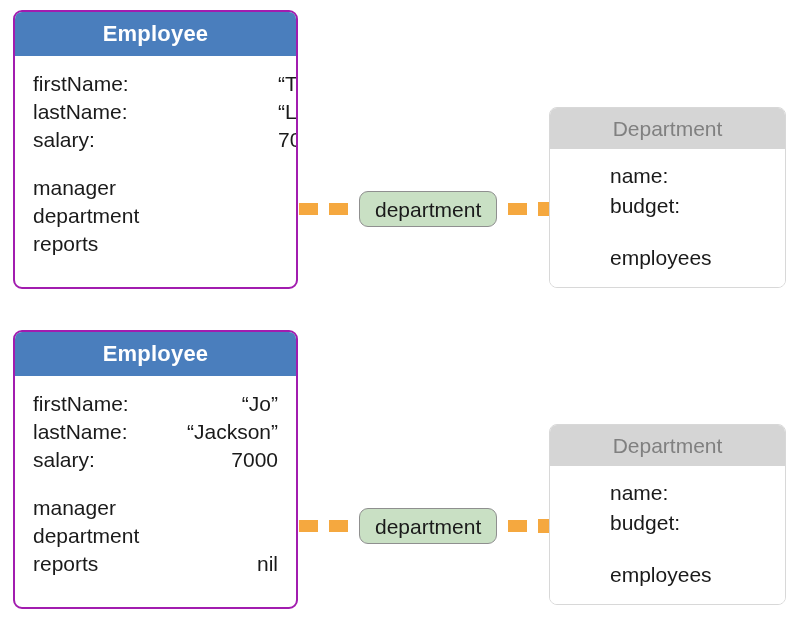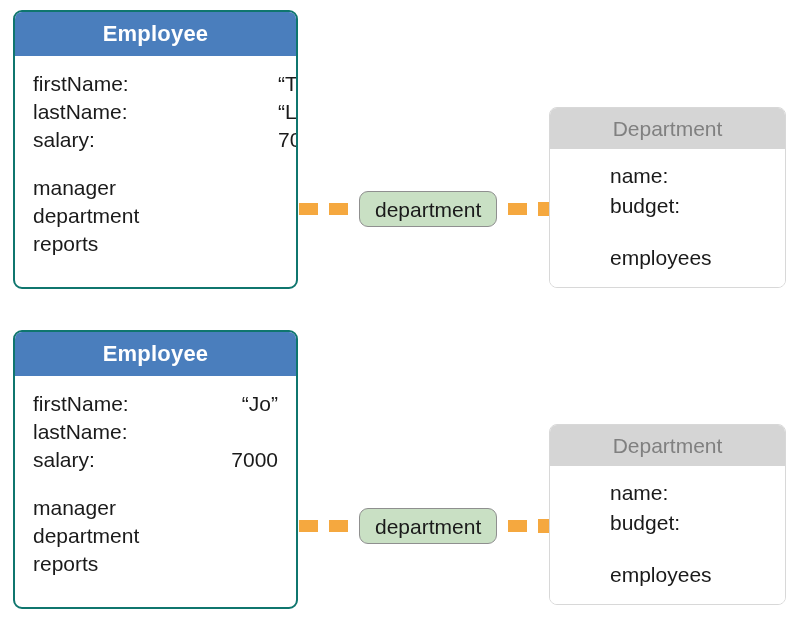--- a/index.html
+++ b/index.html
@@ -37,21 +37,21 @@
     justify-content: center;
   }
   .obj-card .card-body {
     box-sizing: border-box;
     background: #ffffff;
     position: relative;
   }
 
   
   .card-employee {
-    border: 2px solid #0f766e;
+    border: 2px solid #a21caf;
     width: 285px;
     height: 279px;
   }
   .card-employee .card-header {
     height: 44px;
     background: #4a7ebd;
     color: #ffffff;
     font-size: 22px;
     font-weight: bold;
     letter-spacing: .2px;
@@ -221,36 +221,38 @@
   <div class="obj-card card-employee" style="left:13px; top:330px;">
     <div class="card-header">Employee</div>
     <div class="card-body">
       <div class="slot-list align-left">
         <div class="slot-row">
           <span class="slot-name">firstName:</span>
           <span class="slot-value">“Jo”</span>
         </div>
         <div class="slot-row">
           <span class="slot-name">lastName:</span>
+          <span class="slot-value">“Jackson”</span>
         </div>
         <div class="slot-row">
           <span class="slot-name">salary:</span>
           <span class="slot-value">7000</span>
         </div>
         <div class="slot-row spacer"></div>
         <div class="slot-row">
           <span class="slot-name">manager</span>
           <span class="slot-value"></span>
         </div>
         <div class="slot-row">
           <span class="slot-name">department</span>
           <span class="slot-value"></span>
         </div>
         <div class="slot-row">
           <span class="slot-name">reports</span>
+          <span class="slot-value">nil</span>
         </div>
       </div>
     </div>
   </div>
 
   <div class="connector" style="left:299px; top:506px;">
     <span class="dash"></span>
     <span class="dash-gap"></span>
     <span class="dash"></span>
     <span class="dash-gap"></span>

